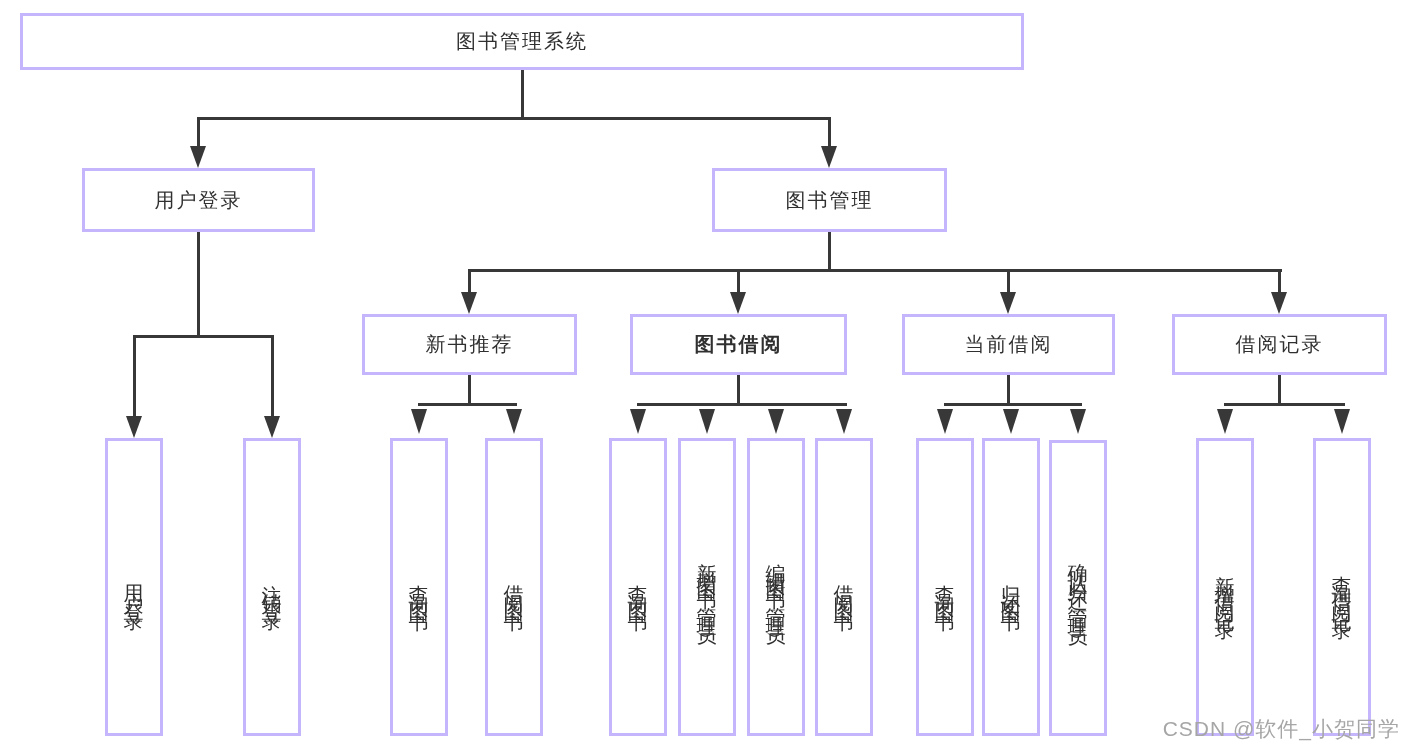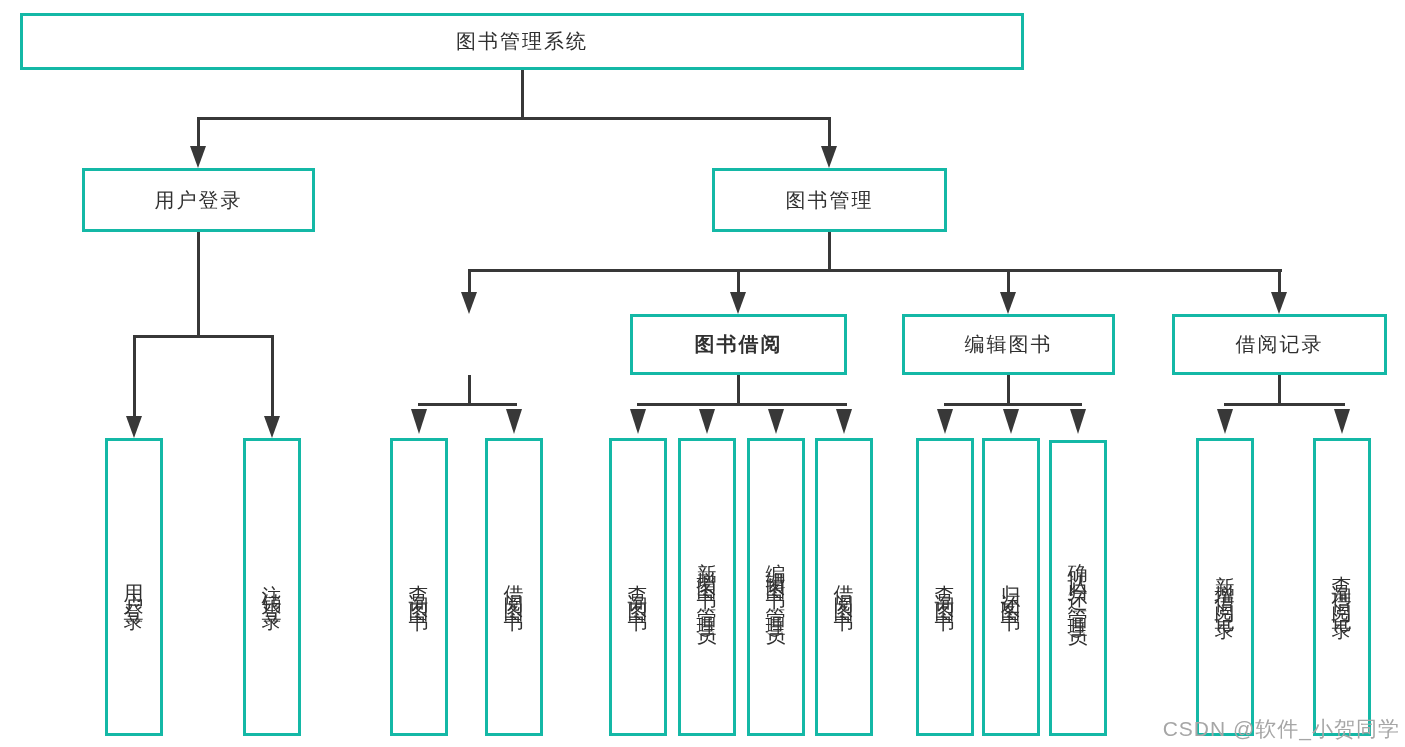--- a/index.html
+++ b/index.html
@@ -8,21 +8,21 @@
     width: 1405px;
     height: 747px;
     background: #ffffff;
     font-family: "Liberation Sans", sans-serif;
     color: #303030;
     overflow: hidden;
   }
   .box {
     position: absolute;
     background: #ffffff;
-    border: 3px solid #14b8a6;
+    border: 3px solid #c4b5fd;
     box-sizing: border-box;
     display: flex;
     align-items: center;
     justify-content: center;
   }
   .hlabel { font-size: 20px; letter-spacing: 2px; white-space: nowrap; }
   .leaf { border-width: 3px; }
   .vtext {
     writing-mode: vertical-rl;
     text-orientation: mixed;
@@ -80,22 +80,23 @@
   <div class="line" style="left:467.5px; top:268.5px; width:814px; height:3px;"></div>
   <div class="line" style="left:467.5px; top:270px; width:3px; height:24px;"></div>
   <div class="line" style="left:736.5px; top:270px; width:3px; height:24px;"></div>
   <div class="line" style="left:1006.5px; top:270px; width:3px; height:24px;"></div>
   <div class="line" style="left:1277.5px; top:270px; width:3px; height:24px;"></div>
   <div class="arrow" style="left:461px; top:292px;"></div>
   <div class="arrow" style="left:730px; top:292px;"></div>
   <div class="arrow" style="left:1000px; top:292px;"></div>
   <div class="arrow" style="left:1271px; top:292px;"></div>
 
+  <div class="box hlabel" style="left:362px; top:314px; width:215px; height:61px;">新书推荐</div>
   <div class="box hlabel" style="left:630px; top:314px; width:217px; height:61px;font-weight:bold;">图书借阅</div>
-  <div class="box hlabel" style="left:902px; top:314px; width:213px; height:61px;">编辑图书</div>
+  <div class="box hlabel" style="left:902px; top:314px; width:213px; height:61px;">当前借阅</div>
   <div class="box hlabel" style="left:1172px; top:314px; width:215px; height:61px;">借阅记录</div>
 
   <div class="line" style="left:467.5px; top:375px; width:3px; height:30px;"></div>
   <div class="line" style="left:417.5px; top:402.5px; width:99px; height:3px;"></div>
   <div class="arrow sm" style="left:411px; top:409px;"></div>
   <div class="arrow sm" style="left:506px; top:409px;"></div>
 
   <div class="line" style="left:736.5px; top:375px; width:3px; height:30px;"></div>
   <div class="line" style="left:636.5px; top:402.5px; width:210px; height:3px;"></div>
   <div class="arrow sm" style="left:630px; top:409px;"></div>

